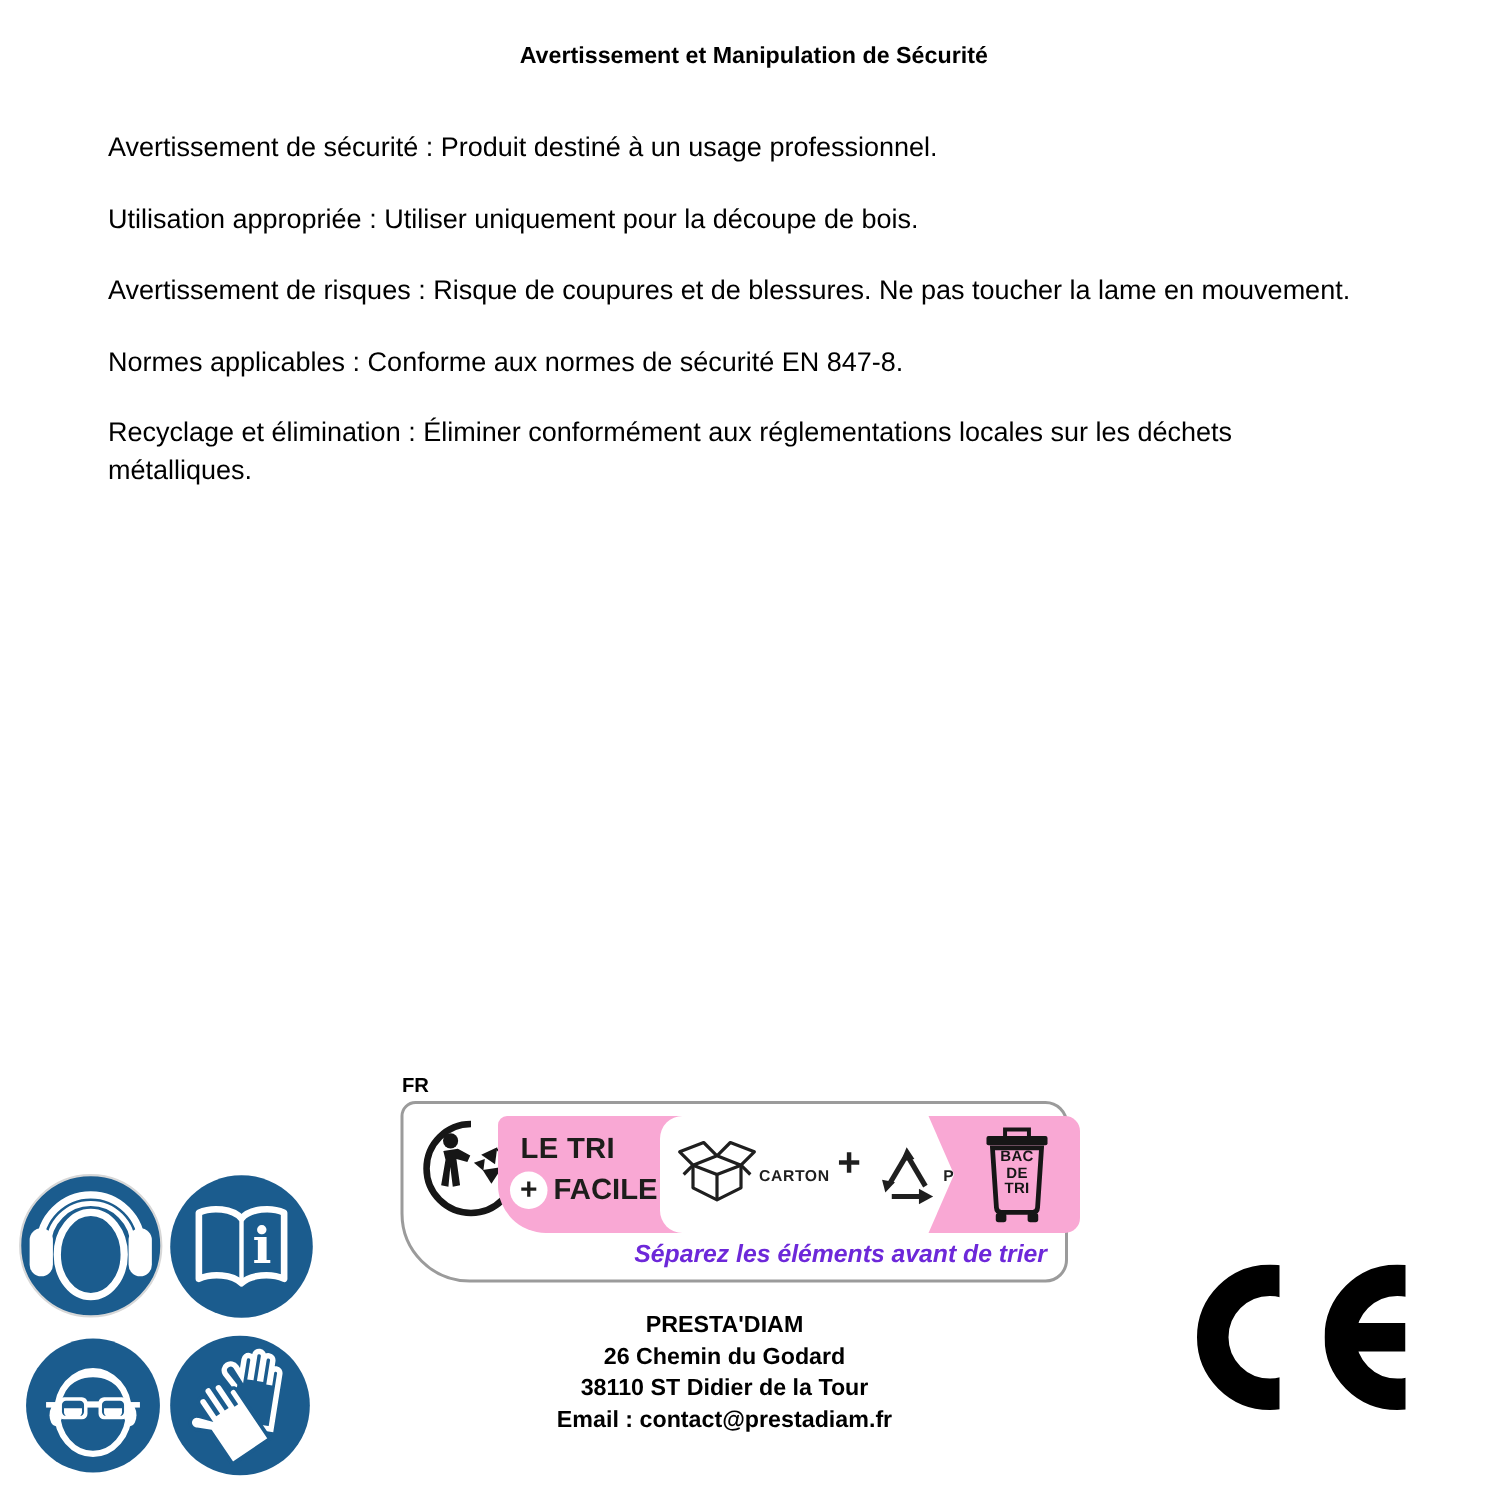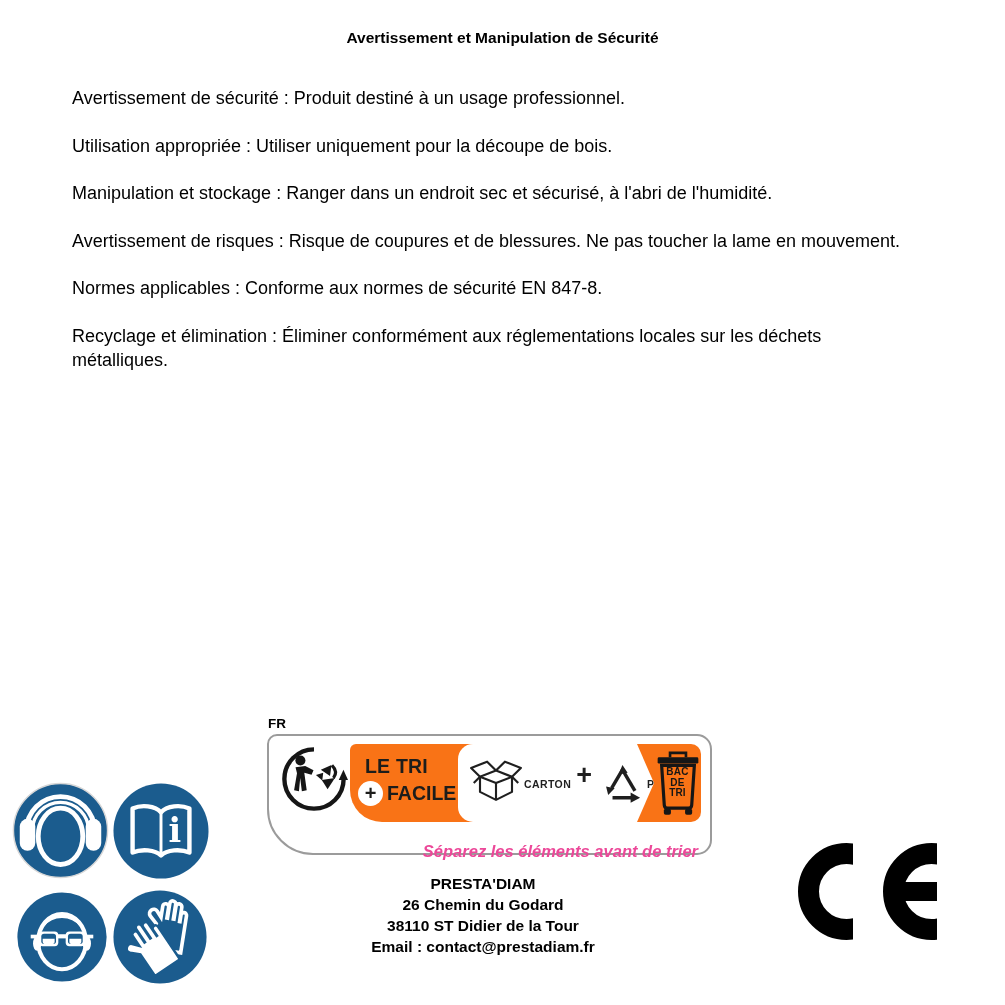--- a/index.html
+++ b/index.html
@@ -17,44 +17,44 @@
 
   
   .icon{position:absolute;}
 
   
   .fr-tag{position:absolute;left:268px;top:716px;font-size:13.5px;font-weight:bold;}
   .label-box{position:absolute;left:267px;top:734px;width:441px;height:117px;
              background:#fff;border:2px solid #9b9b9b;
              border-radius:10px 15px 15px 46px;}
   .triman{position:absolute;left:11px;top:9px;}
-  .band{position:absolute;left:81px;top:8px;width:351px;height:78px;
-        background:#f97316;border-radius:6px 10px 10px 32px;}
+  .band{position:absolute;left:63px;top:8px;width:388px;height:78px;
+        background:#f9a8d4;border-radius:6px 10px 10px 32px;}
   .bubble{position:absolute;left:0;top:0;bottom:0;width:108px;overflow:hidden;}
   .letri{position:absolute;left:15px;top:11px;font-size:19.5px;font-weight:800;
          color:#1d1d1b;letter-spacing:.2px;}
   .facile-row{position:absolute;left:8px;top:37px;display:flex;align-items:center;}
   .plus-circle{width:25px;height:25px;border-radius:50%;background:#fff;color:#1d1d1b;
                font-size:20px;font-weight:800;line-height:25px;text-align:center;flex:0 0 25px;}
   .facile{margin-left:4px;font-size:19.5px;font-weight:800;color:#1d1d1b;}
   .inset{position:absolute;left:108px;top:0;width:196px;height:78px;background:#fff;
          border-radius:15px 0 0 15px;
          clip-path:polygon(0 0,calc(100% - 17px) 0,100% 50%,calc(100% - 17px) 100%,0 100%);
          display:flex;align-items:center;justify-content:flex-start;
          padding:0 24px 0 10px;box-sizing:border-box;}
   .material{display:flex;flex-direction:row;align-items:center;justify-content:flex-end;height:72px;}
   .material .caption{font-size:10.5px;font-weight:bold;letter-spacing:.4px;color:#1f1f1f;margin-top:2px;}
   .mat-plus{font-size:27px;font-weight:800;color:#1f1f1f;margin:0 5px 16px 5px;}
   .bin-area{position:absolute;left:304px;right:0;top:0;bottom:0;
             display:flex;align-items:center;justify-content:center;}
   .bin-wrap{position:relative;width:46px;height:68px;}
   .bin-text{position:absolute;left:0;top:18px;width:46px;text-align:center;
             font-size:10px;line-height:10.5px;font-weight:800;color:#161616;letter-spacing:.2px;}
-  .slogan{position:absolute;right:12px;top:106px;font-size:16.5px;font-weight:bold;
-          font-style:italic;color:#ec4899;white-space:nowrap;margin-left:44px;}
+  .slogan{position:absolute;right:12px;top:91px;font-size:16.5px;font-weight:bold;
+          font-style:italic;color:#6d28d9;white-space:nowrap;margin-left:44px;}
 
   
   .address{position:absolute;left:233px;top:873px;width:500px;text-align:center;
            font-size:15.5px;font-weight:bold;line-height:21px;}
 
   
   .ce{position:absolute;left:798px;top:843px;}
 </style>
 </head>
 <body>
@@ -62,23 +62,20 @@
 <div class="page">
 
   <div class="title">Avertissement et Manipulation de Sécurité</div>
 
   <div class="body-text">
     <div class="para">
       <div class="line">Avertissement de sécurité : Produit destiné à un usage professionnel.</div>
     </div>
     <div class="para">
       <div class="line">Utilisation appropriée : Utiliser uniquement pour la découpe de bois.</div>
-    </div>
-    <div class="para">
-      <div class="line">Manipulation et stockage : Ranger dans un endroit sec et sécurisé, à l'abri de l'humidité.</div>
     </div>
     <div class="para">
       <div class="line">Avertissement de risques : Risque de coupures et de blessures. Ne pas toucher la lame en mouvement.</div>
     </div>
     <div class="para">
       <div class="line">Normes applicables : Conforme aux normes de sécurité EN 847-8.</div>
     </div>
     <div class="para">
       <div class="line">Recyclage et élimination : Éliminer conformément aux réglementations locales sur les déchets</div>
       <div class="line">métalliques.</div>

